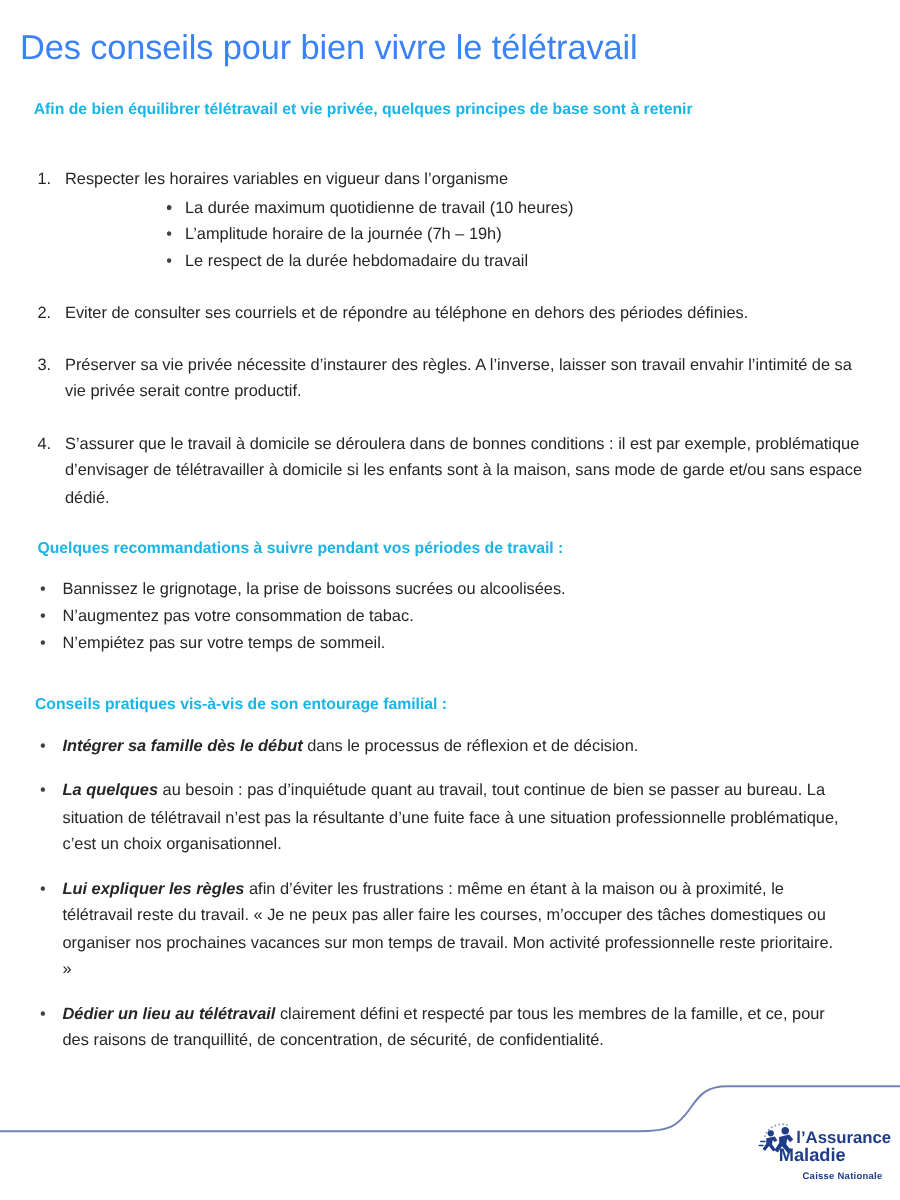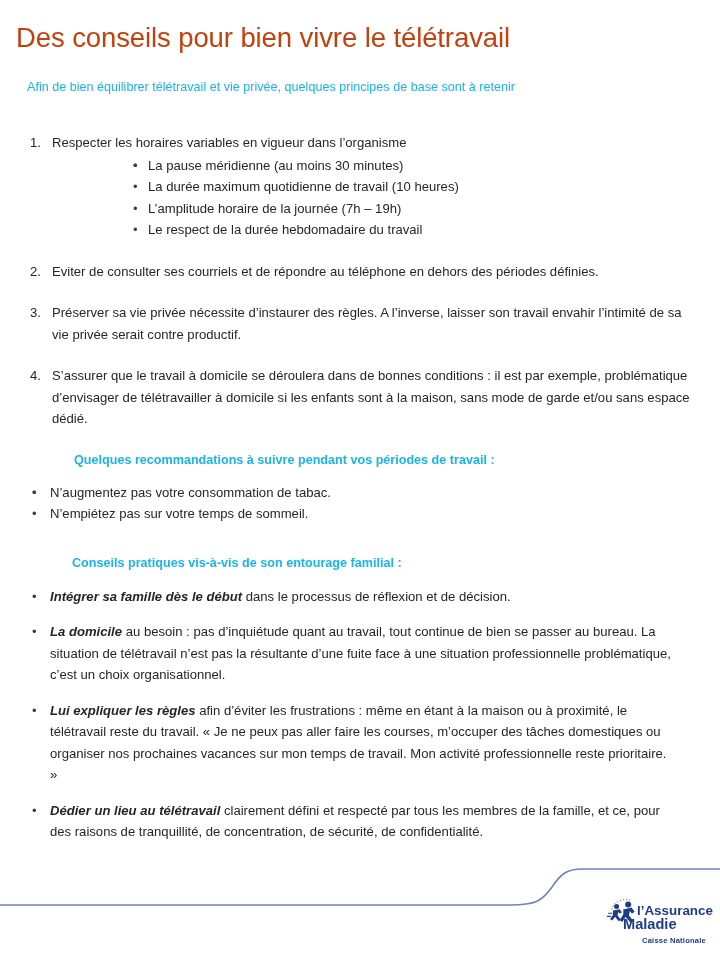--- a/index.html
+++ b/index.html
@@ -25,34 +25,34 @@
 
   
   .doc-title {
     position: absolute;
     left: 16px;
     top: 22px;
     width: 690px;
     font-size: 27.5px;
     line-height: 32px;
     font-weight: 400;
-    color: #c2410c;
+    color: #3b82f6;
     letter-spacing: -0.1px;
     white-space: nowrap;
   }
 
   
   .doc-subtitle {
     position: absolute;
     left: 27px;
     top: 79px;
     width: 680px;
     font-size: 12.6px;
     line-height: 16px;
-    font-weight: normal;
+    font-weight: bold;
     color: #19B4E8;
     white-space: nowrap;
   }
 
   
   .content {
     position: absolute;
     left: 0;
     top: 112px;
     width: 720px;
@@ -112,21 +112,20 @@
   }
 
   
   .section-head {
     font-size: 12.6px;
     line-height: 17px;
     font-weight: bold;
     color: #19B4E8;
     padding-left: 30px;
     white-space: nowrap;
-    margin-left: 44px;
   }
   .sec-reco { margin-top: 22px; }
   .sec-conseils { margin-top: 30px; padding-left: 28px; }
 
   
   .bullet-list {
     list-style: none;
     margin: 0;
     padding: 0;
   }
@@ -189,21 +188,20 @@
 
       <li class="num-item item1">
         <span class="marker">1.</span>
         <span class="num-text">Respecter les horaires variables  en vigueur dans l’organisme</span>
         <ul class="sub-list">
           <li class="sub-item">
             <span class="dot">•</span>
           </li>
           <li class="sub-item">
             <span class="dot">•</span>
-            <span>La pause méridienne (au moins 30 minutes)</span>
           </li>
           <li class="sub-item">
             <span class="dot">•</span>
             <span>La durée maximum quotidienne de travail (10 heures)</span>
           </li>
           <li class="sub-item">
             <span class="dot">•</span>
             <span>L’amplitude horaire de la journée (7h – 19h)</span>
           </li>
           <li class="sub-item">
@@ -228,41 +226,42 @@
         <span class="num-text">S’assurer que le travail à domicile se déroulera dans de bonnes conditions : il est par exemple, problématique d’envisager de télétravailler à domicile si les enfants sont à la maison, sans mode de garde et/ou sans espace dédié.</span>
       </li>
 
     </ol>
 
     <div class="section-head sec-reco">Quelques recommandations à suivre pendant vos périodes de travail :</div>
 
     <ul class="bullet-list tight">
       <li class="bullet-item">
         <span class="dot">•</span>
+        <span>Bannissez le grignotage, la prise de boissons sucrées ou alcoolisées.</span>
       </li>
       <li class="bullet-item">
         <span class="dot">•</span>
         <span>N’augmentez pas votre consommation de tabac.</span>
       </li>
       <li class="bullet-item">
         <span class="dot">•</span>
         <span>N’empiétez pas sur votre temps de sommeil.</span>
       </li>
     </ul>
 
     <div class="section-head sec-conseils">Conseils pratiques vis-à-vis de son entourage familial :</div>
 
     <ul class="bullet-list loose">
       <li class="bullet-item">
         <span class="dot">•</span>
         <span class="b">Intégrer sa famille dès le début</span><span> dans le processus de réflexion et de décision.</span>
       </li>
       <li class="bullet-item">
         <span class="dot">•</span>
-        <span class="b">La domicile</span><span> au besoin : pas d’inquiétude quant au travail, tout continue de bien se passer au bureau. La situation de télétravail n’est pas la résultante d’une fuite face à une situation professionnelle problématique, c’est un choix organisationnel.</span>
+        <span class="b">La quelques</span><span> au besoin : pas d’inquiétude quant au travail, tout continue de bien se passer au bureau. La situation de télétravail n’est pas la résultante d’une fuite face à une situation professionnelle problématique, c’est un choix organisationnel.</span>
       </li>
       <li class="bullet-item">
         <span class="dot">•</span>
         <span class="b">Lui expliquer les règles</span><span> afin d’éviter les frustrations : même en étant à la maison ou à proximité, le télétravail reste du travail. « Je ne peux pas aller faire les courses, m’occuper des tâches domestiques ou organiser nos prochaines vacances sur mon temps de travail. Mon activité professionnelle reste prioritaire. »</span>
       </li>
       <li class="bullet-item">
         <span class="dot">•</span>
         <span class="b">Dédier un lieu au télétravail</span><span> clairement défini et respecté par tous les membres de la famille, et ce, pour des raisons de tranquillité, de concentration, de sécurité, de confidentialité.</span>
       </li>
     </ul>

